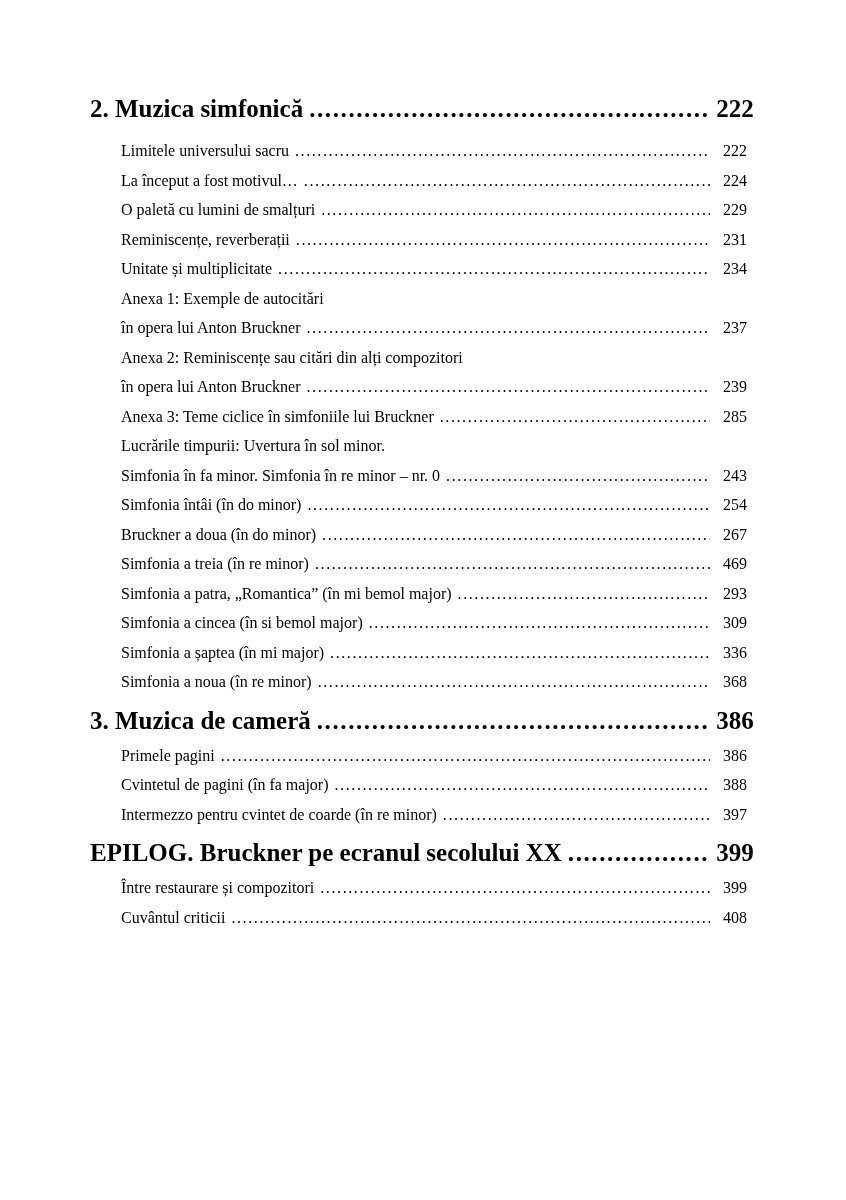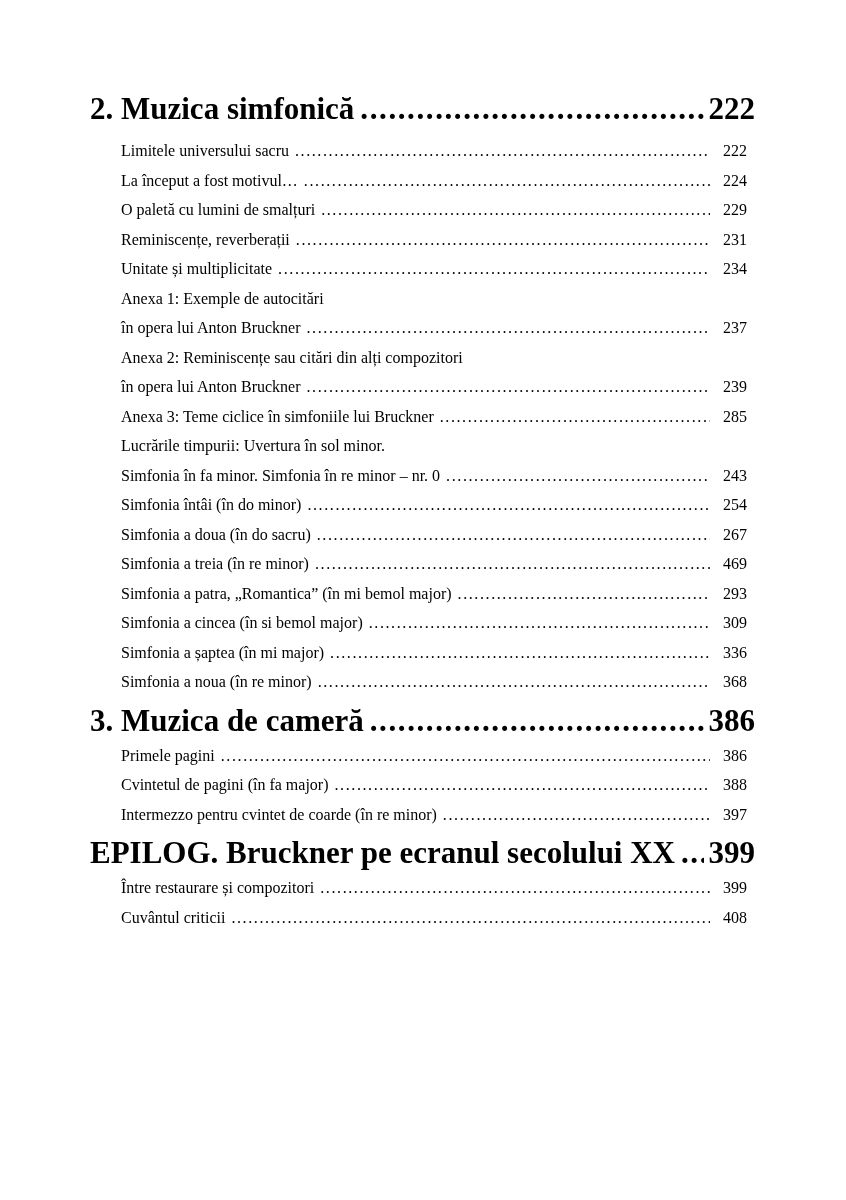--- a/index.html
+++ b/index.html
@@ -25,21 +25,21 @@
     display: flex;
     align-items: baseline;
     font-size: 16px;
     line-height: 29.5px;
   }
   .toc-row.sub {
     padding-left: 31px;
   }
   .toc-row.heading {
     font-weight: 700;
-    font-size: 31px;
+    font-size: 25px;
     line-height: 31px;
     margin-top: 8px;
     margin-bottom: 5px;
   }
   .toc-row.heading:first-child {
     margin-top: 0;
     margin-bottom: 12px;
   }
   .toc-label {
     white-space: nowrap;
@@ -131,21 +131,21 @@
     <span class="toc-label">Simfonia în fa minor. Simfonia în re minor – nr. 0</span>
     <span class="toc-leader"></span>
     <span class="toc-page">243</span>
   </div>
       <div class="toc-row sub">
     <span class="toc-label">Simfonia întâi (în do minor)</span>
     <span class="toc-leader"></span>
     <span class="toc-page">254</span>
   </div>
       <div class="toc-row sub">
-    <span class="toc-label">Simfonia a doua (în do sacru)</span>
+    <span class="toc-label">Bruckner a doua (în do minor)</span>
     <span class="toc-leader"></span>
     <span class="toc-page">267</span>
   </div>
       <div class="toc-row sub">
     <span class="toc-label">Simfonia a treia (în re minor)</span>
     <span class="toc-leader"></span>
     <span class="toc-page">469</span>
   </div>
       <div class="toc-row sub">
     <span class="toc-label">Simfonia a patra, „Romantica” (în mi bemol major)</span>

